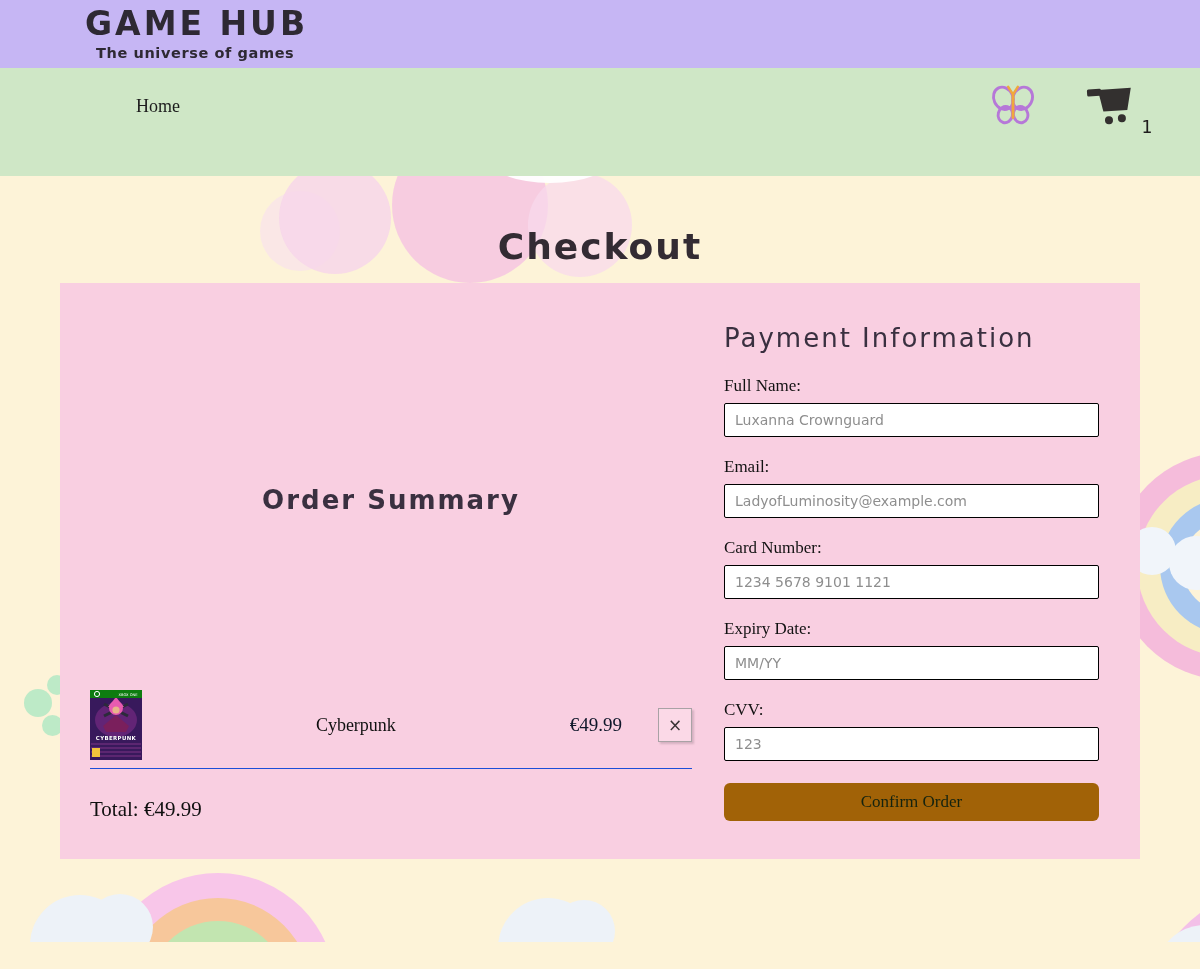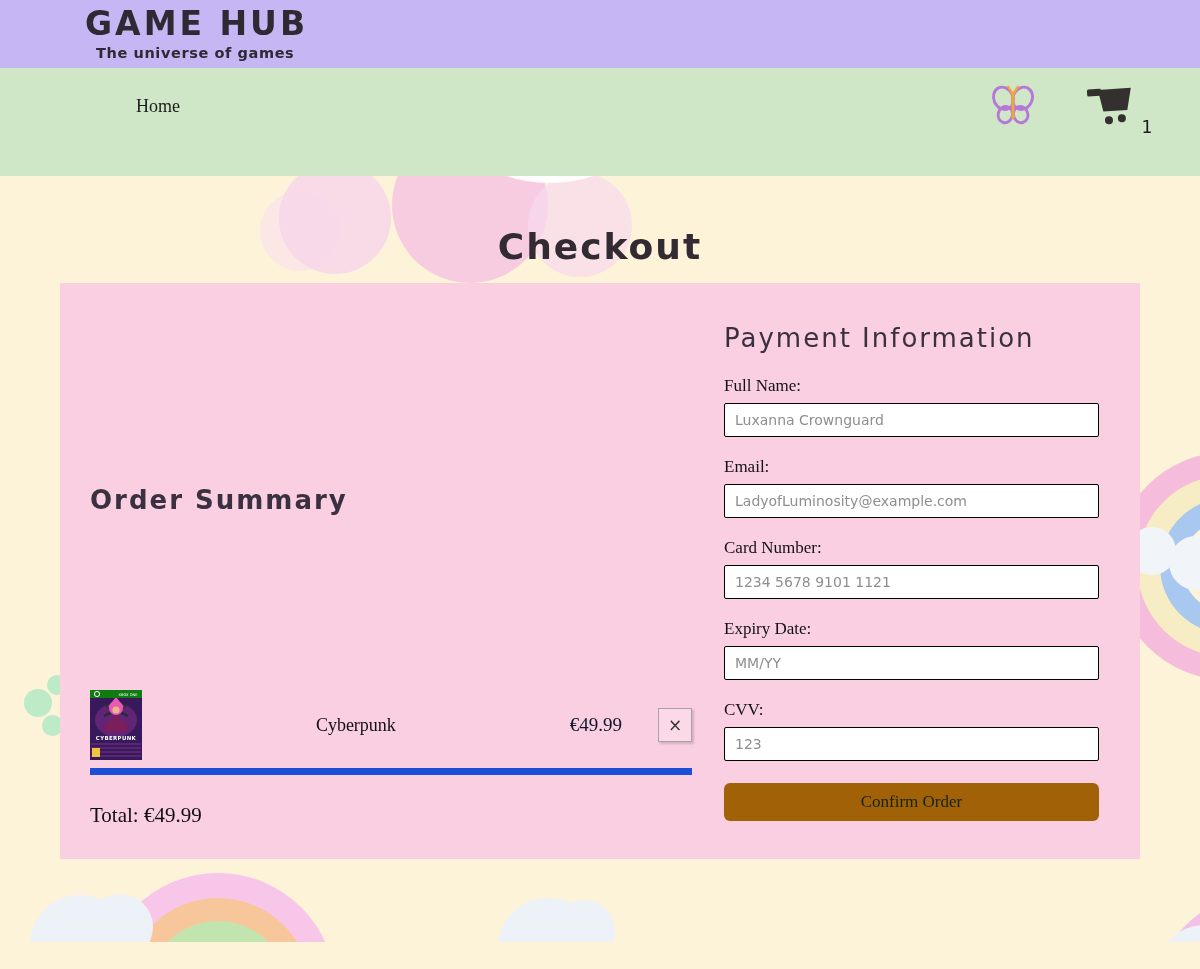--- a/index.html
+++ b/index.html
@@ -57,23 +57,23 @@
   .band{position:absolute;border-radius:50%;transform:translate(-50%,-50%);left:0;top:0;}
   
   .panel{
     position:relative;z-index:5;
     width:1080px;height:576px;margin:16px auto 0;
     background:#f9cfe1;display:flex;
   }
   .left-col{width:650px;box-sizing:border-box;padding:0 18px 0 30px;display:flex;flex-direction:column;}
   .order-title{
     font-family:"DejaVu Sans",sans-serif;font-weight:700;font-size:26px;letter-spacing:2px;
-    color:#3a3040;text-align:left;margin:200px 0 0;line-height:1.35;
-  }
-  .items{margin-top:172px;border-bottom:7px solid #1d4ed8;padding-bottom:8px;}
+    color:#3a3040;text-align:center;margin:200px 0 0;line-height:1.35;
+  }
+  .items{margin-top:172px;border-bottom:1px solid #1d4ed8;padding-bottom:8px;}
   .item-row{display:flex;align-items:center;}
   .thumb-svg{width:52px;height:70px;display:block;}
   .item-name{flex:1;text-align:center;font-size:18px;color:#101010;}
   .item-price{font-size:19px;color:#0f172a;margin-right:36px;text-align:right;}
   .remove-btn{
     width:34px;height:34px;flex:0 0 auto;
     background:#fbd9e7;border:1px solid #a9a2a5;
     box-shadow:2px 2px 2px rgba(0,0,0,0.15);
     font-family:"DejaVu Sans",sans-serif;font-size:17px;color:#3a3436;
     cursor:pointer;line-height:1;

